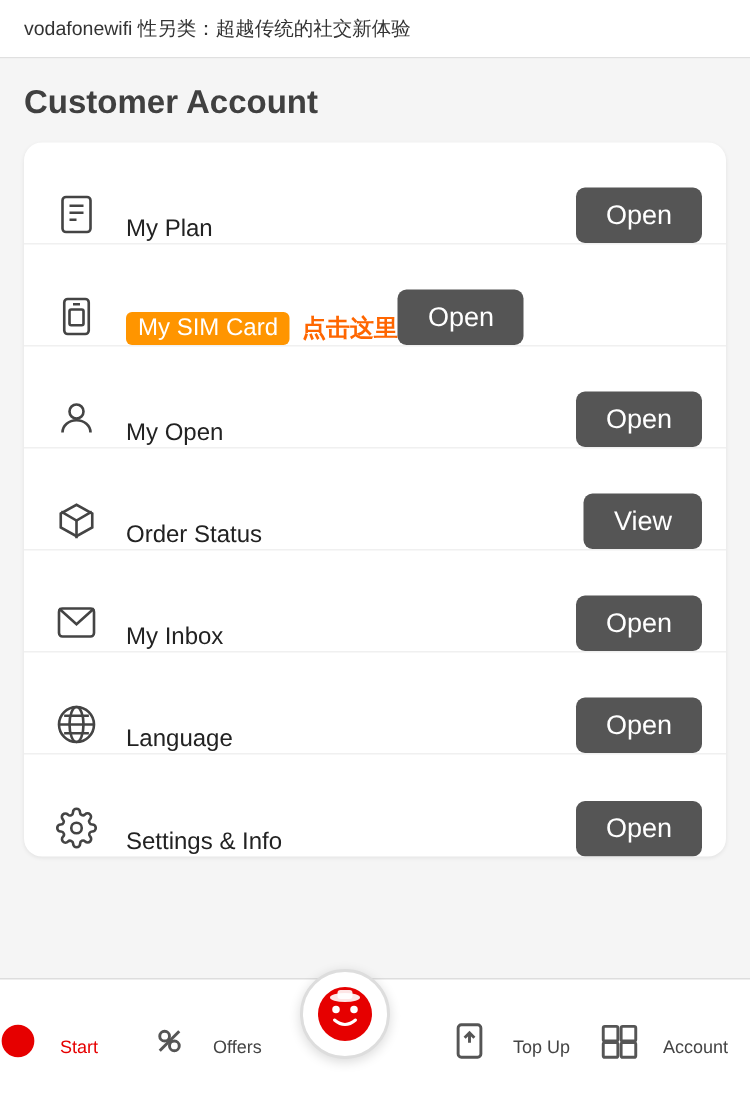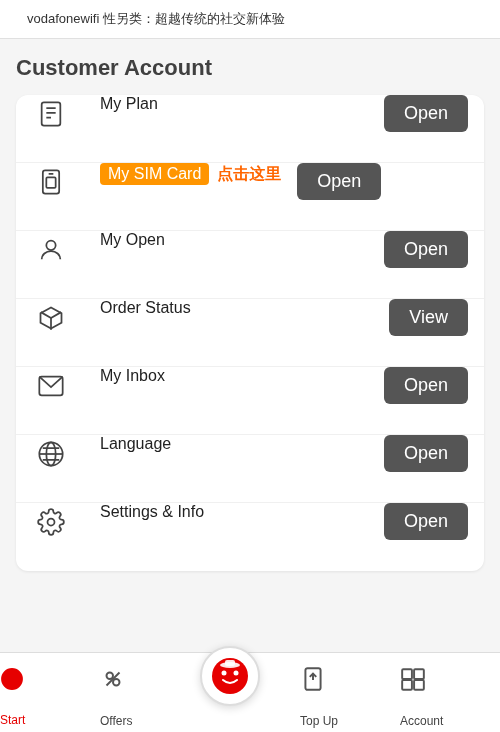--- a/index.html
+++ b/index.html
@@ -8,21 +8,21 @@
       height: 732px;
       font-family: -apple-system, BlinkMacSystemFont, 'Segoe UI', sans-serif;
       background: #f5f5f5;
       overflow: hidden;
       position: relative;
     }
 
     
     .top-banner {
       background: #fff;
-      padding: 10px 27px;
+      padding: 10px 16px;
       font-size: 13px;
       color: #333;
       border-bottom: 1px solid #e0e0e0;
       line-height: 1.4;
     }
 
     
     .main-content {
       background: #f5f5f5;
       padding: 16px;
@@ -39,26 +39,25 @@
 
     .card {
       background: #fff;
       border-radius: 12px;
       overflow: hidden;
       box-shadow: 0 1px 3px rgba(0,0,0,0.08);
     }
 
     .menu-item {
       display: flex;
-      align-items: flex-start;
+      align-items: flex-end;
       padding: 0 16px;
       height: 68px;
       border-bottom: 1px solid #f0f0f0;
       position: relative;
-      gap: 16px;
     }
 
     .menu-item:last-child {
       border-bottom: none;
     }
 
     .icon-wrap {
       width: 38px;
       height: 38px;
       display: flex;
@@ -125,22 +124,21 @@
       height: 80px;
       background: #fff;
       border-top: 1px solid #ddd;
       display: flex;
       align-items: center;
       justify-content: space-around;
     }
 
     .nav-item {
       display: flex;
-      flex-direction: column;
-      align-items: flex-start;
+      align-items: center;
       gap: 16px;
       flex: 1;
       cursor: pointer;
       padding-top: 8px;
     }
 
     .nav-item.center {
       position: relative;
     }
 

